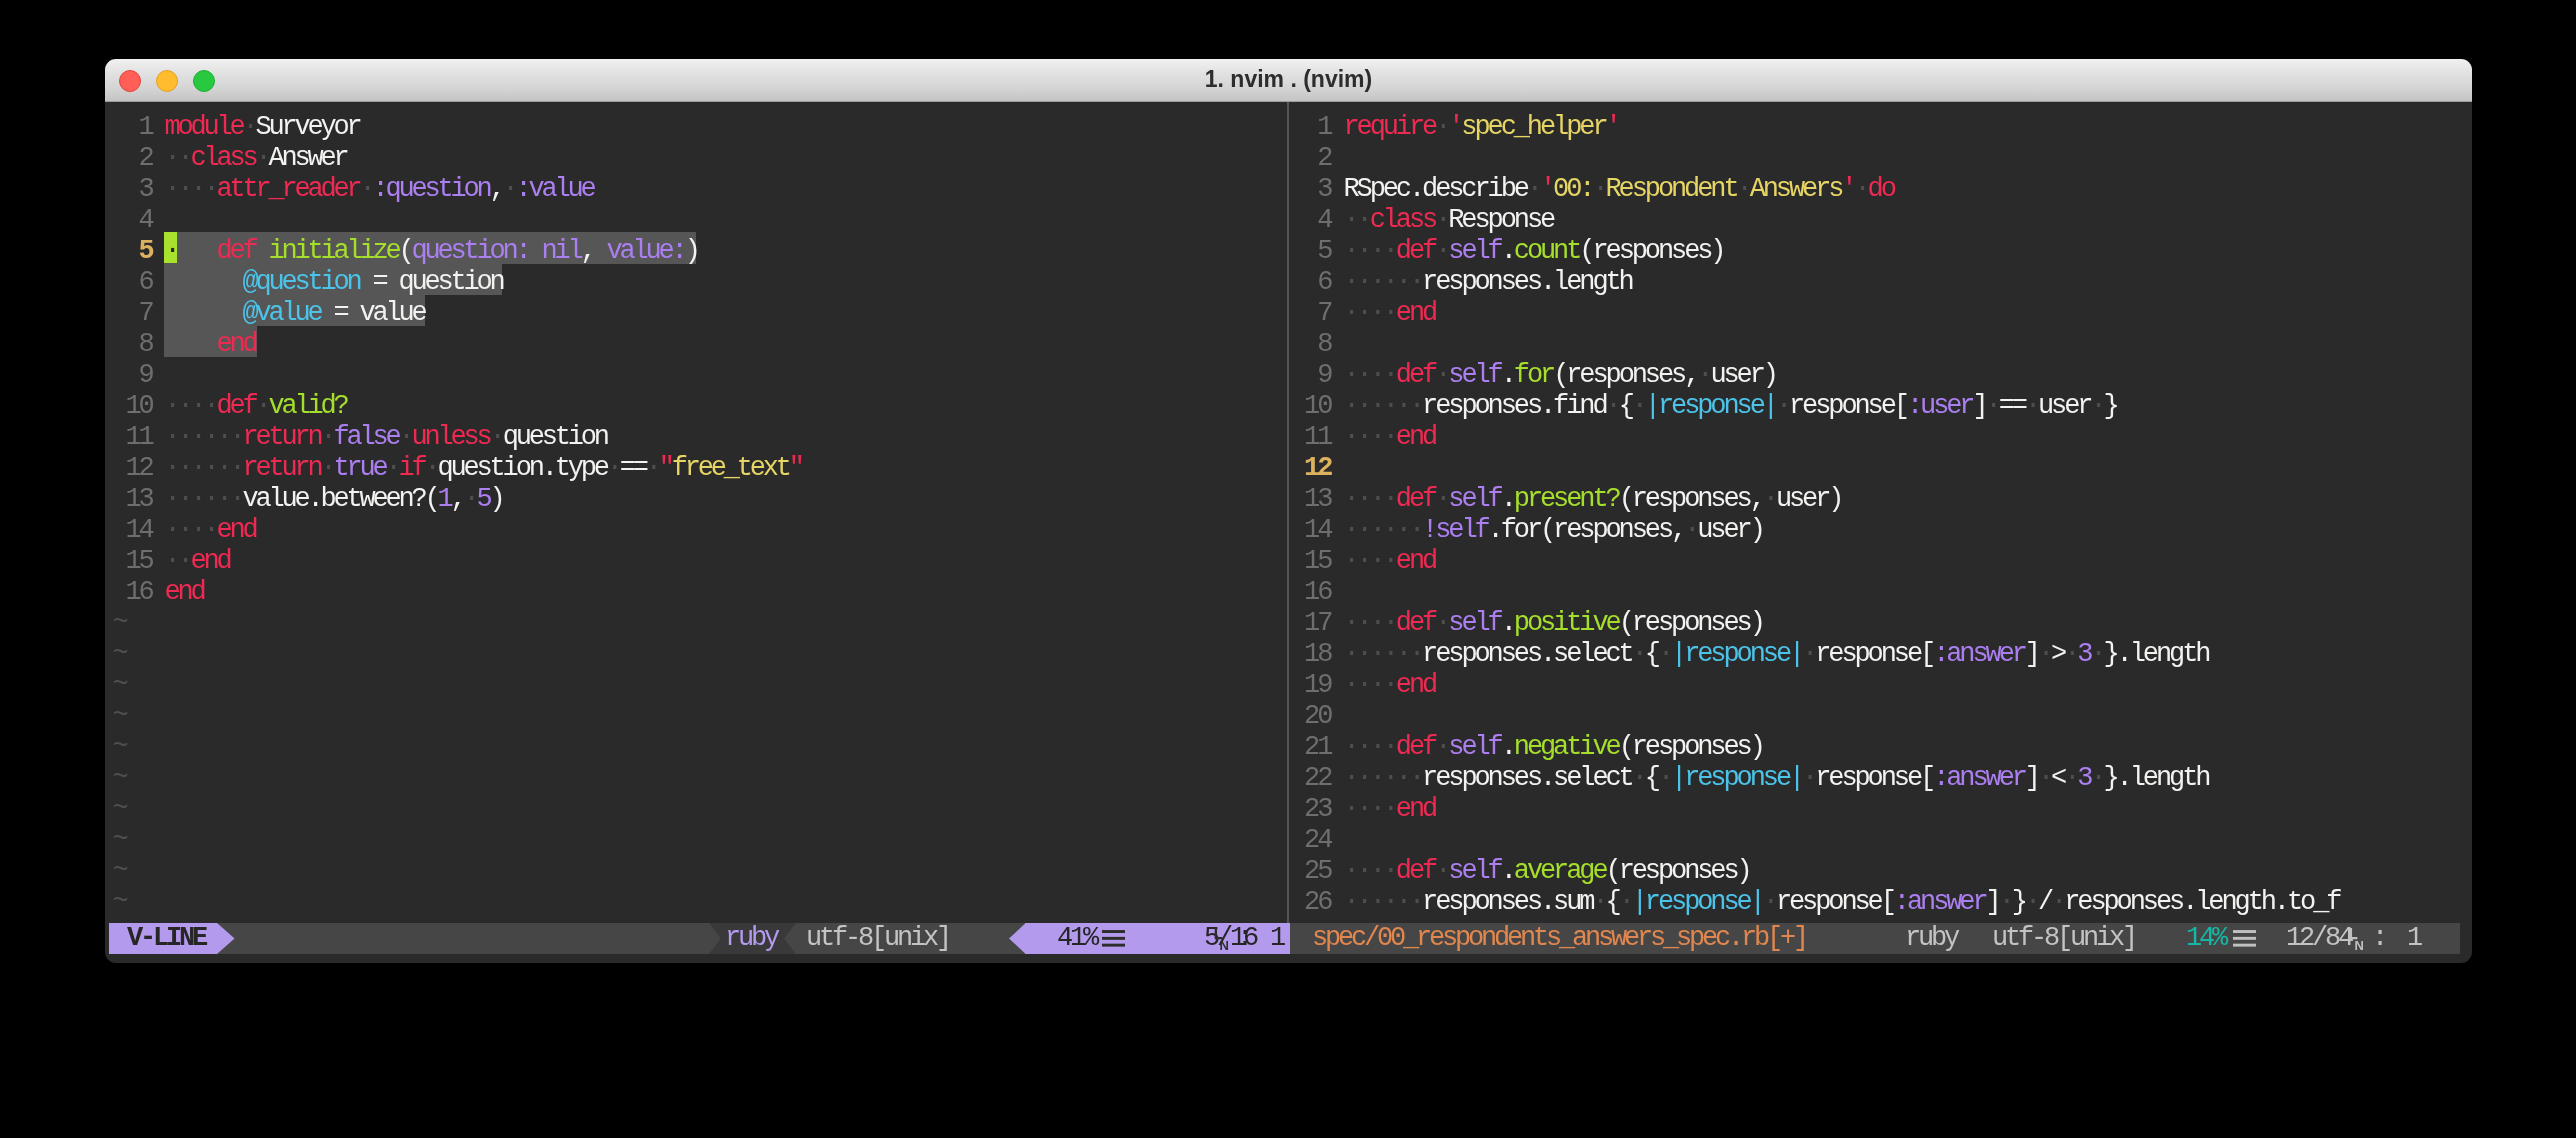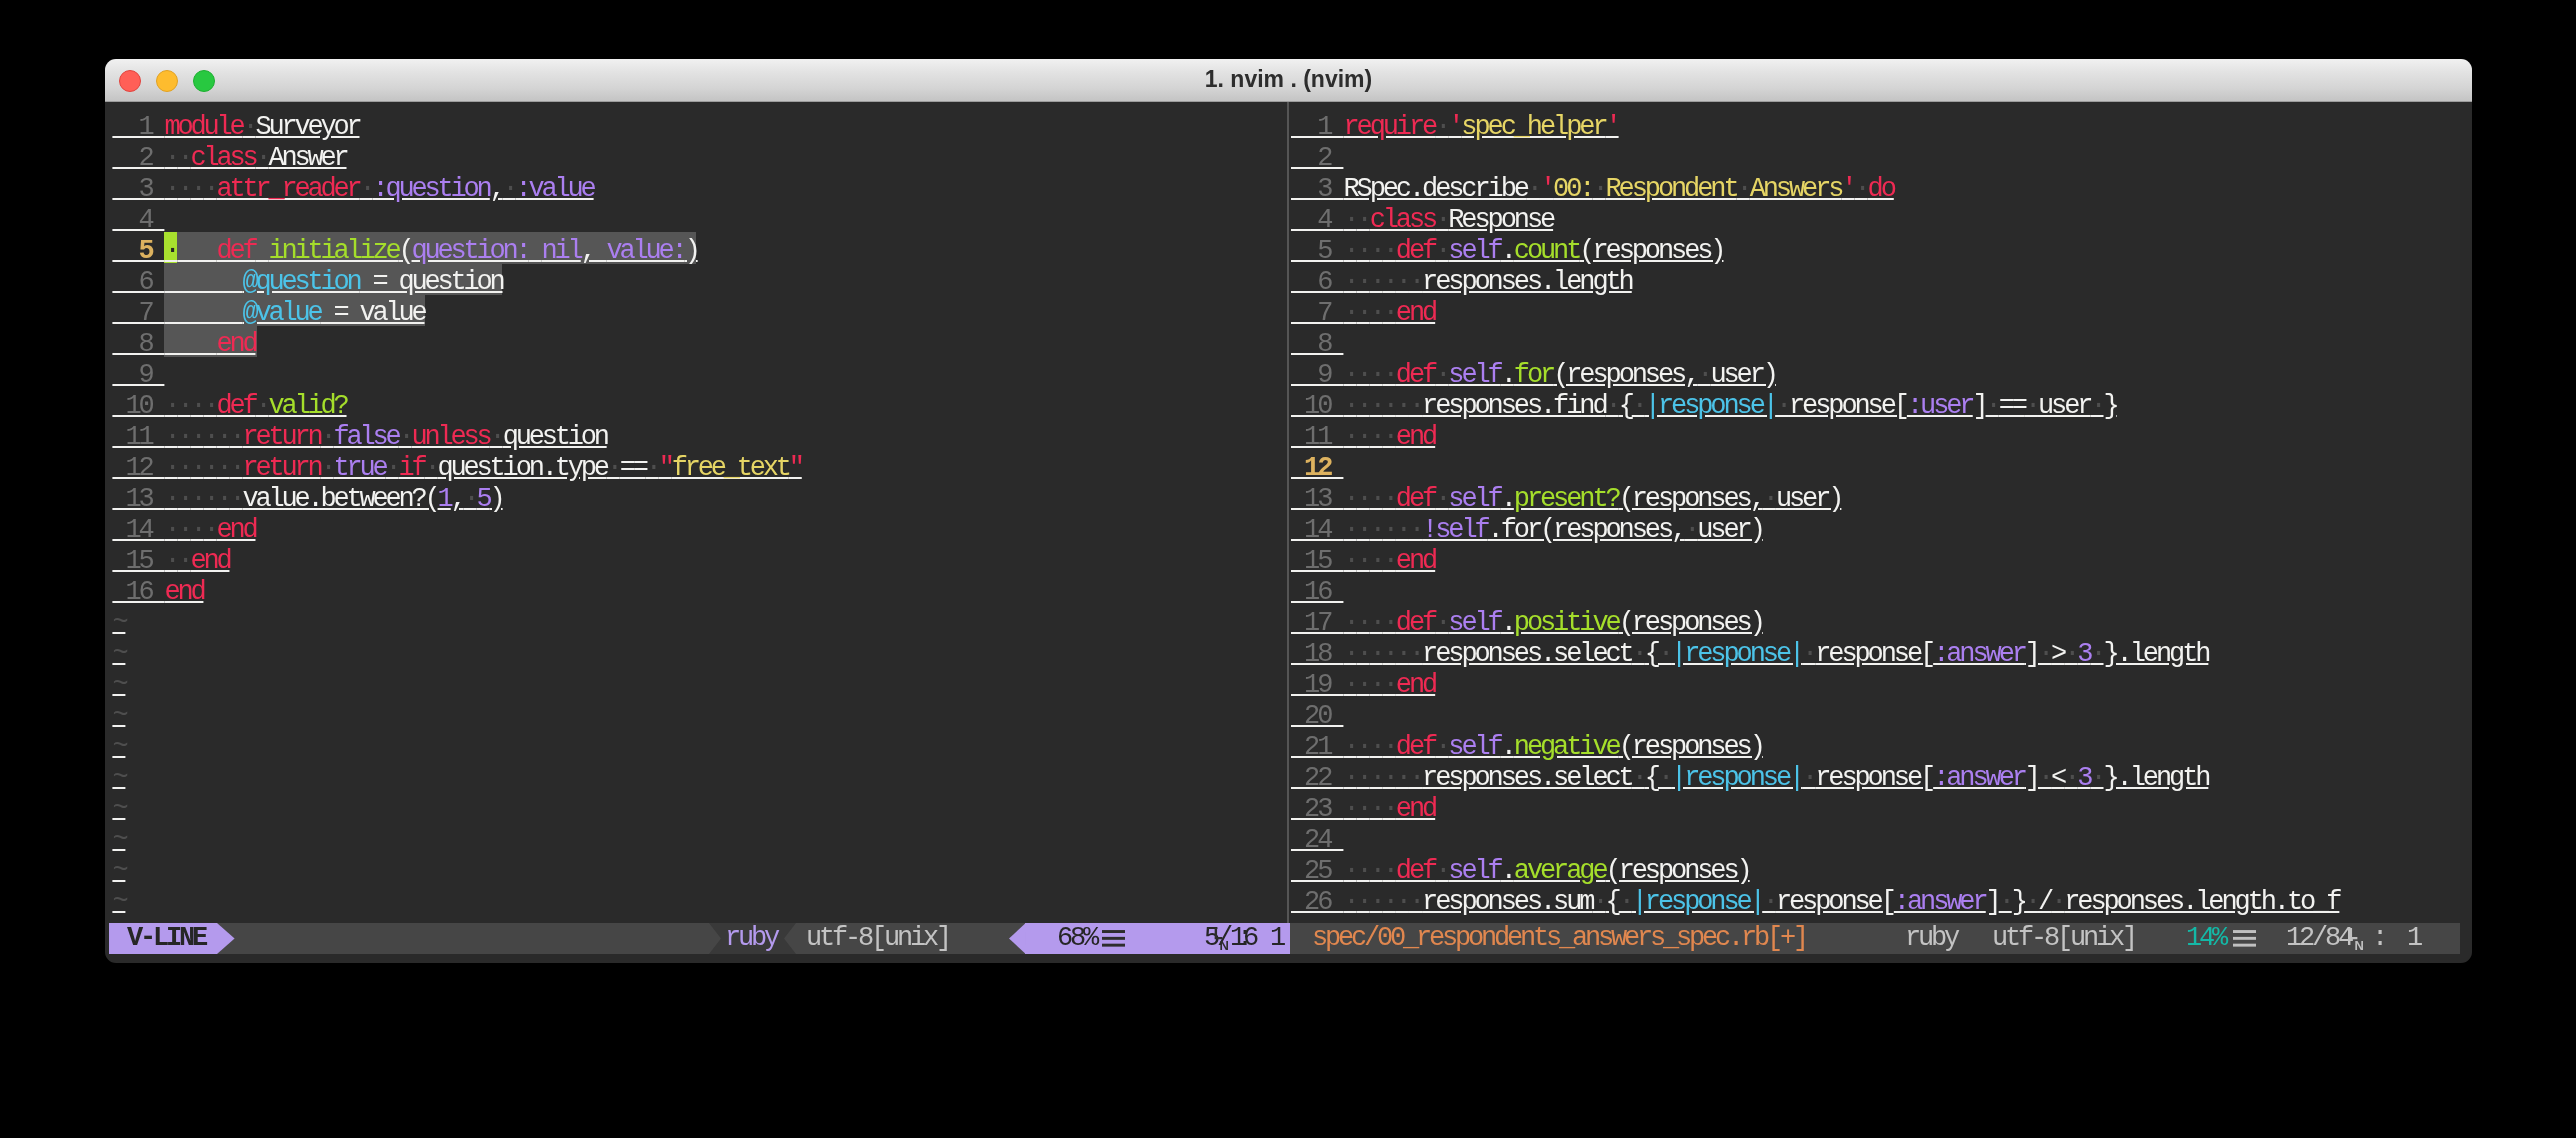--- a/index.html
+++ b/index.html
@@ -6,21 +6,21 @@
   border-radius:11px; background:#2a2a2a; overflow:hidden; z-index:0; }
 #tbar { position:absolute; left:0; top:0; width:100%; height:43px;
   background:linear-gradient(#f1f1f1, #e3e3e3 30%, #d4d4d4 70%, #c4c4c4);
   border-bottom:0.9px solid #9c9c9c; }
 #tbar .btn { position:absolute; top:10.6px; width:22px; height:22px; border-radius:50%; }
 #title { position:absolute; left:0; right:0; top:0; height:43px; text-align:center;
   font-family:"Liberation Sans",sans-serif; font-size:23px; font-weight:700; color:#2d2d2d;
   line-height:40px; }
 pre.pane { position:absolute; font-family:"Liberation Mono",monospace;
   font-size:27px; letter-spacing:-3.2px; line-height:31px; color:#f2f2f0; }
-.row { height:31px; white-space:pre;text-decoration:underline; }
+.row { height:31px; white-space:pre; }
 i { font-style:normal; color:#4e4e4e; }
 .r { color:#ee2a53; } .g { color:#a5de2b; } .p { color:#ab7ff0; } .c { color:#4cc3e8; }
 .y { color:#e6d565;text-align:right; } .n { color:#6e6e6e; } .Y { color:#ddb25f; font-weight:700; } .t { color:#4e4e4e; }
 .row { position:relative; }
 .sb, .cb { position:absolute; top:-4.2px; height:32px; z-index:-1; background:#565656; }
 .cb { background:#a8e12e; }
 .cur { color:#262626; }
 #vsep { position:absolute; left:1182px; top:43px; width:1.9px; height:822px; background:#555; }
 #lstatus, #rstatus { position:absolute; left:0; top:864px; width:100%; height:31px;
   font-family:"Liberation Mono",monospace; font-size:27px; letter-spacing:-3.2px; }
@@ -44,21 +44,21 @@
       <div style="position:absolute;left:4.2px;top:0px;width:1181px;height:31px;background:#464646;"></div>
       <div style="position:absolute;left:4.2px;top:0px;width:108px;height:31px;background:#b49aed;"></div>
       <div style="position:absolute;left:112px;top:0px;width:17.6px;height:31px;background:#b49aed;clip-path:polygon(0 0, 100% 50%, 0 100%);"></div>
       <div style="position:absolute;left:920px;top:0px;width:266px;height:31px;background:#b49aed;"></div>
       <div style="position:absolute;left:904px;top:0px;width:16.7px;height:31px;background:#b49aed;clip-path:polygon(100% 0, 0 50%, 100% 100%);"></div>
       <span class="slt " style="left:22px;color:#262626;font-weight:700;">V-LINE</span>
       <span class="slt " style="left:140px;color:#c8b7f7;margin-top:42px;">lib/surveyor/answer.rb</span>
       <div style="position:absolute;left:604px;top:0px;width:87px;height:31px;background:#393939;clip-path:polygon(0 0, 87px 0, 75px 50%, 87px 100%, 0 100%, 12px 50%);"></div>
       <span class="slt " style="left:620px;color:#b49aed;">ruby</span>
       <span class="slt " style="left:701px;color:#c3c3c3;">utf-8[unix]</span>
-      <span class="slt " style="left:952px;color:#262626;">68%</span>
+      <span class="slt " style="left:952px;color:#262626;">41%</span>
       <span style="position:absolute;left:997px;top:0;width:23px;height:31px">
         <svg width="23" height="16.7" viewBox="0 0 25 18" style="position:absolute;top:7.4px">
           <rect x="0" y="0" width="25" height="3.2" fill="#2d2d2d"></rect>
           <rect x="0" y="7.4" width="25" height="3.2" fill="#2d2d2d"></rect>
           <rect x="0" y="14.8" width="25" height="3.2" fill="#2d2d2d"></rect>
         </svg>
       </span>
       <span class="slt " style="left:1052px;color:#262626;margin-left:47px;">5/16</span>
       <svg style="position:absolute;left:1109px;top:3.7px;font-size:29px" width="16.7" height="25" viewBox="0 0 18 27">
         <path d="M2 1 L2 12 L9 12" stroke="#2d2d2d" stroke-width="2.6" fill="none"></path>

